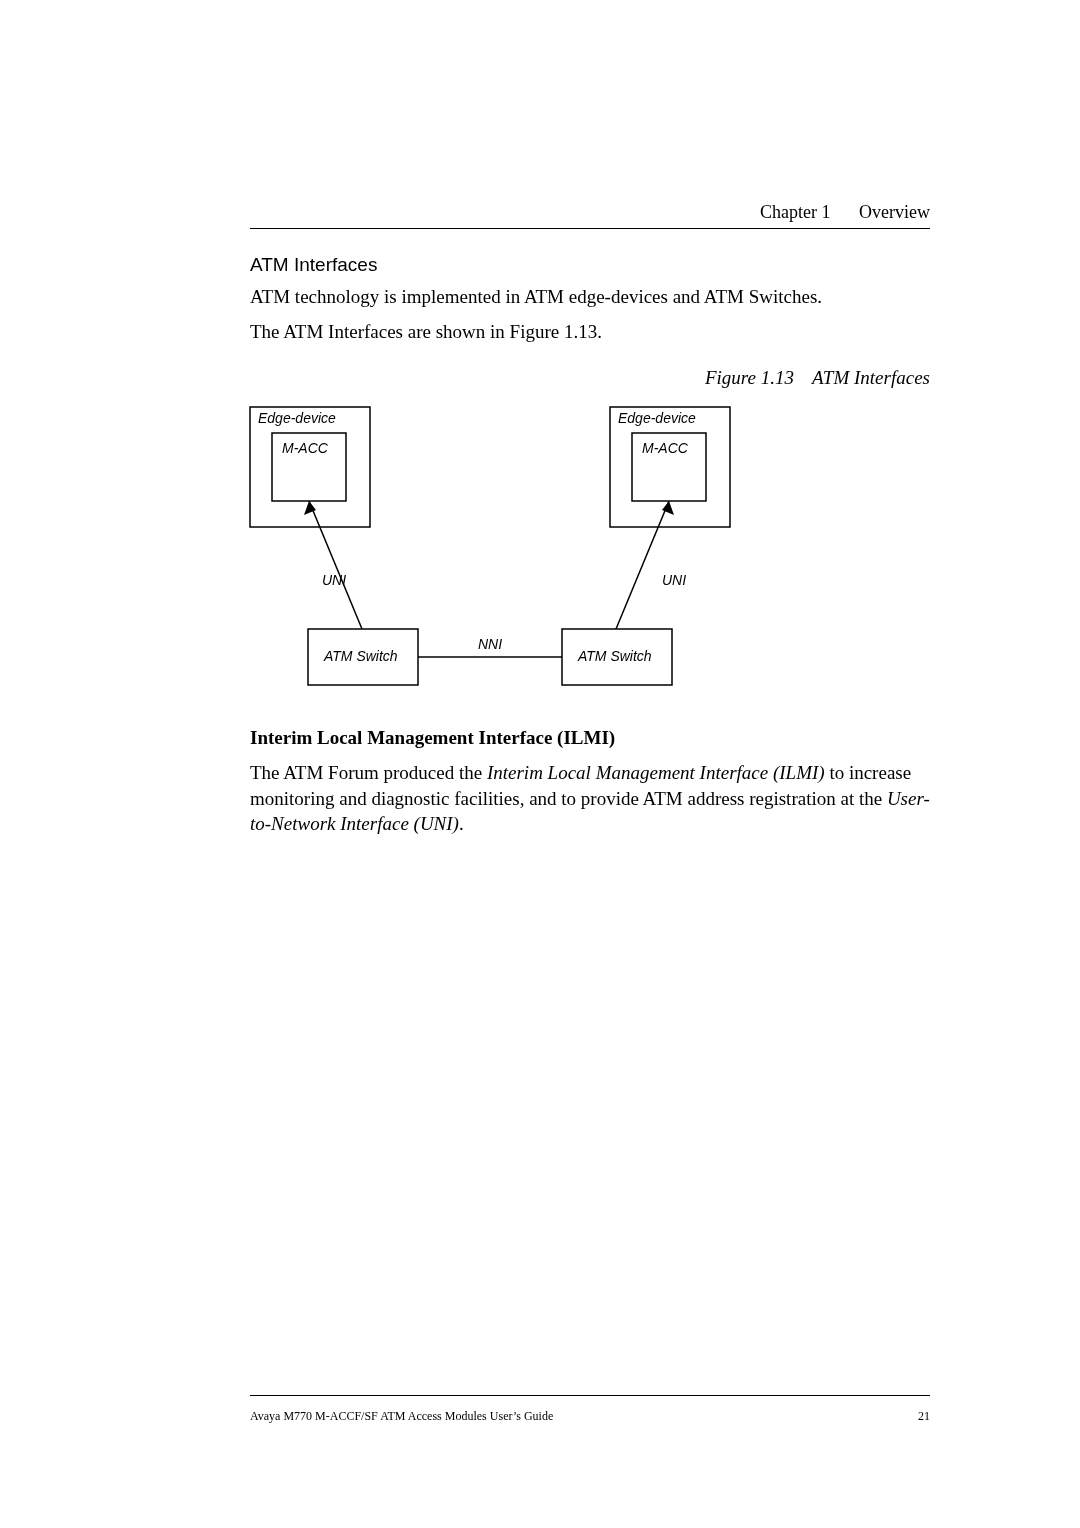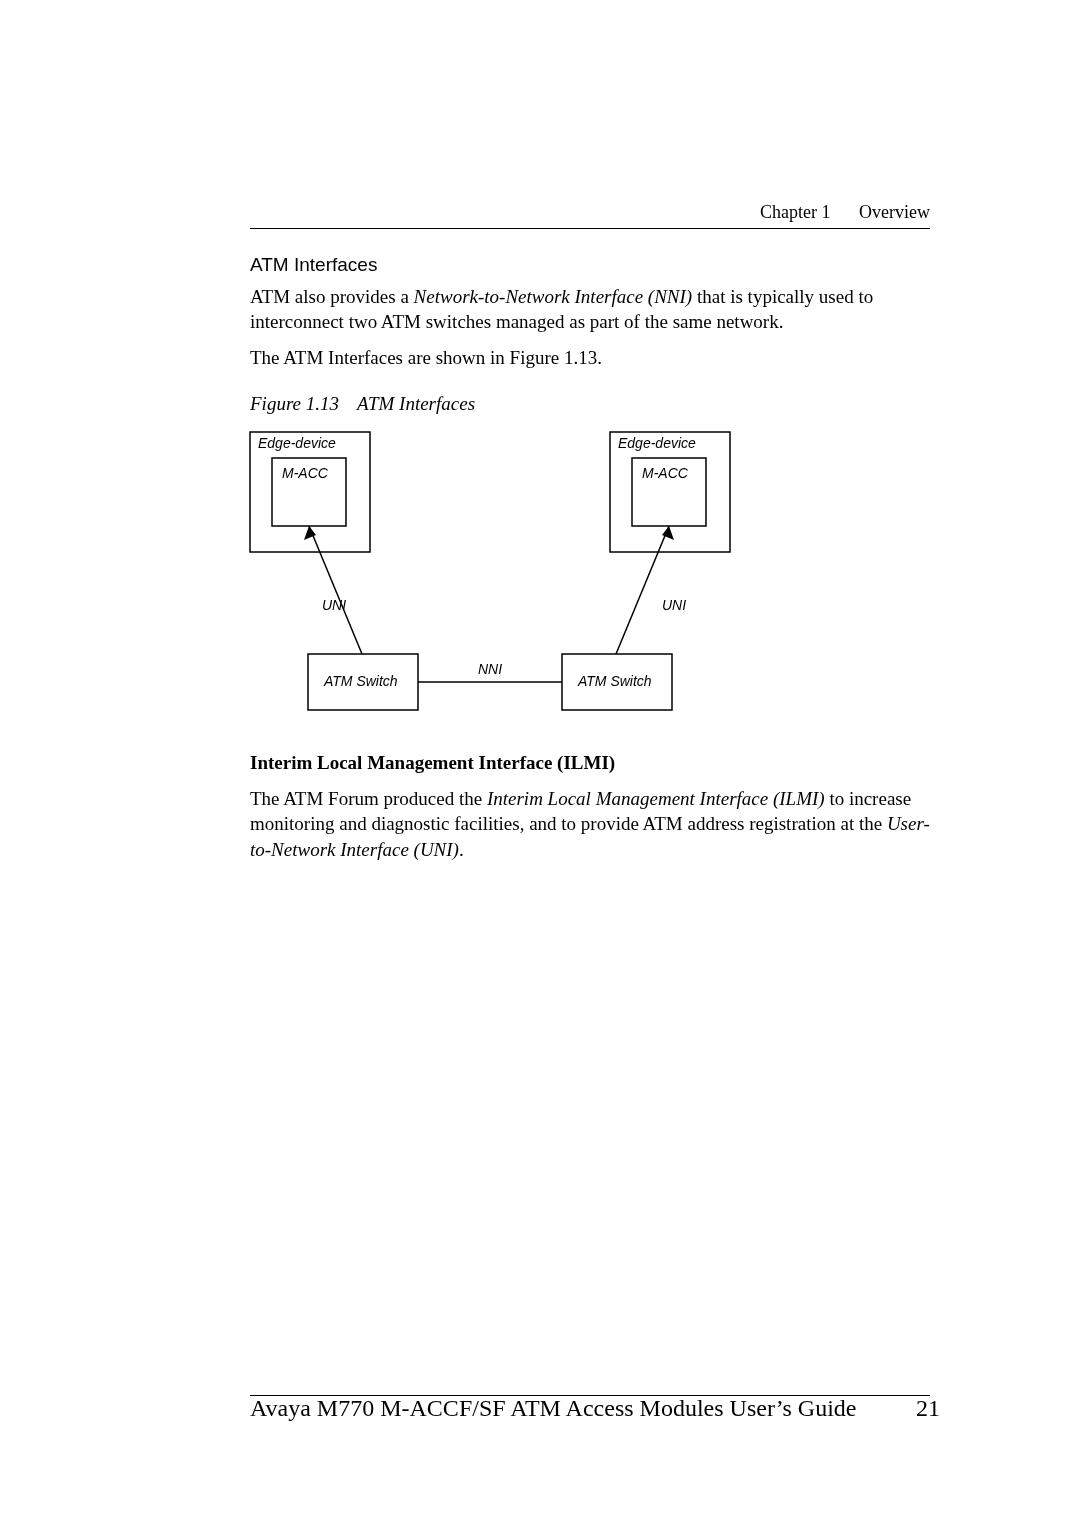--- a/index.html
+++ b/index.html
@@ -46,20 +46,21 @@
     font-family: Arial, Helvetica, sans-serif;
     font-size: 19px;
     margin: 0 0 6px 0;
     font-weight: 400;
   }
   p { margin: 0 0 10px 0; }
   .em { font-style: italic; }
   .fig-caption {
     font-style: italic;
     margin: 20px 0 10px 0;
+    text-align: right;
   }
   .fig-caption .gap { display:inline-block; width:18px; }
   .diagram {
     position: relative;
     width: 480px;
     height: 300px;
     margin: 16px 0 18px 0;
     font-style: italic;
   }
   .diagram svg { overflow: visible; }
@@ -72,23 +73,23 @@
   .rule-bot {
     position: absolute;
     left: 250px;
     right: 150px;
     bottom: 132px;
     border-top: 1px solid #000;
   }
   .footer {
     position: absolute;
     left: 250px;
-    right: 140px;
+    right: 150px;
     bottom: 104px;
-    font-size: 24px;
+    font-size: 12px;
     margin-top: 12px;
   }
   .footer .pno {
     position: absolute;
     right: 0;
     bottom: 0;
   }
 </style>
 </head>
 <body>
@@ -98,25 +99,23 @@
   <div class="runhead">
     <span class="chap">Chapter 1</span>
     <span>Overview</span>
   </div>
   <div class="rule-top"></div>
 
   <div class="content">
 
     <div class="subhead">ATM Interfaces</div>
 
+    <p>ATM technology is implemented in ATM edge-devices and ATM Switches.</p>
 
 
-    <p>
-      <span>ATM also provides a </span><span class="em">Network-to-Network Interface (NNI)</span><span> that is typically used to interconnect two ATM switches managed as part of the same network.</span>
-    </p>
 
     <p>The ATM Interfaces are shown in Figure 1.13.</p>
 
     <p class="fig-caption">
       <span>Figure 1.13</span><span class="gap"></span><span>ATM Interfaces</span>
     </p>
 
     <div class="diagram">
       <svg width="480" height="300" viewBox="0 0 480 300">
 

